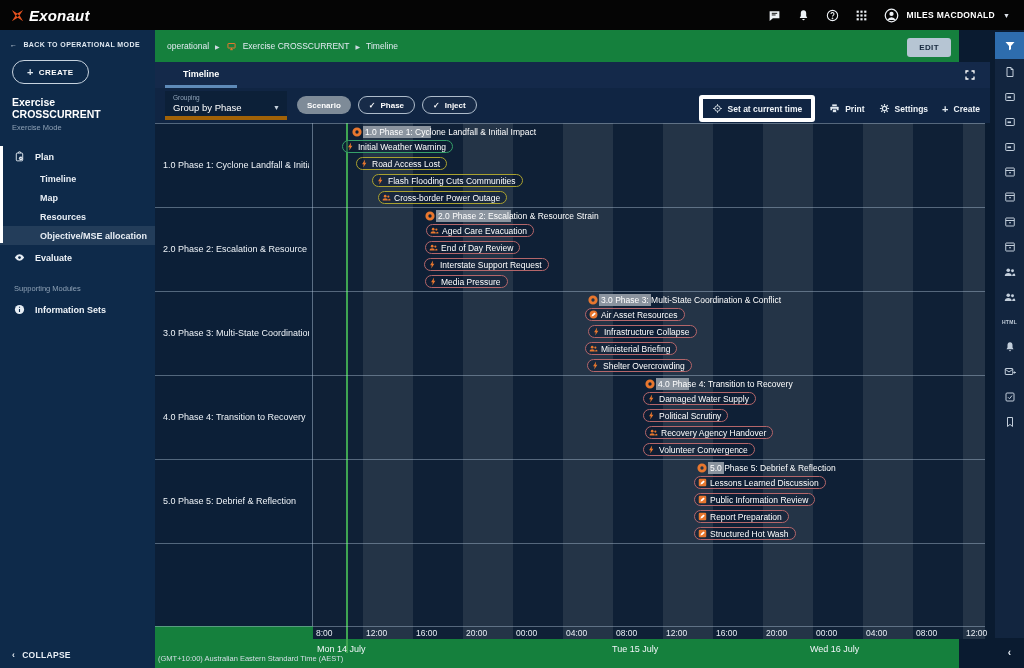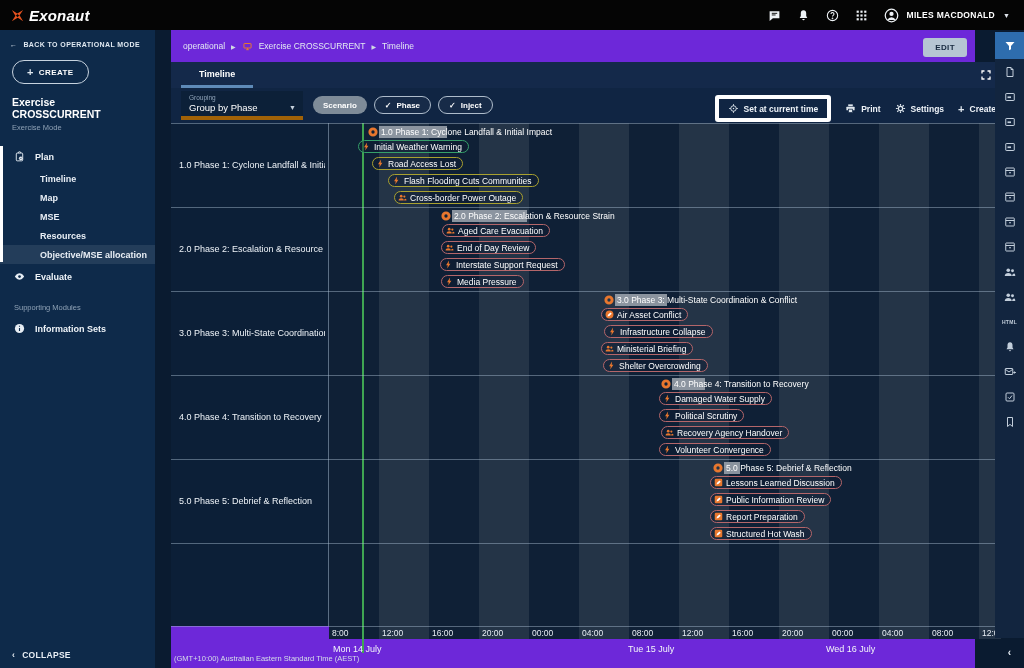--- a/index.html
+++ b/index.html
@@ -35,21 +35,21 @@
   #plan-group { position:relative; }
   #plan-group::before { content:""; position:absolute; left:0; top:2px; bottom:2px; width:3px; background:#ffffff; }
   .sub-item { height:19px; padding-left:40px; display:flex; align-items:center;
     font-size:9px; font-weight:bold; color:#e8eef5; cursor:pointer; }
   .sub-item.hl { background:rgba(255,255,255,.09); }
   .section-label { margin:14px 0 4px 14px; font-size:7.5px; color:#8fa2b6; }
   #collapse { position:absolute; left:12px; bottom:8px; display:flex; align-items:center; gap:7px;
     font-size:8.5px; font-weight:bold; color:#e8eef5; letter-spacing:.3px; cursor:pointer; }
 
   
-  #main { position:absolute; left:155px; top:30px; width:804px; height:638px; background:#6d28d9;margin-left:16px; }
+  #main { position:absolute; left:155px; top:30px; width:804px; height:638px; background:#15803d; }
 
   #crumb-row { position:absolute; left:0; top:0; width:869px; height:32px; display:flex;
     align-items:center; padding-left:12px; gap:6px; }
   .crumb { font-size:8.5px; color:#e3eaf2; cursor:pointer; white-space:nowrap; }
   .crumb-sep { font-size:6px; color:#cfd9e3; }
   .crumb-ic { width:11px; height:9px; }
   #edit-btn { position:absolute; right:8px; top:8px; background:#b6c5d3; color:#15273d;
     font-size:8px; font-weight:bold; padding:5px 12px; border-radius:3px; letter-spacing:.4px; cursor:pointer; }
 
   #tabstrip { position:absolute; left:0; top:32px; width:835px; height:26px; background:#14294a; }
@@ -193,21 +193,20 @@
               <path d="M9 4.5a3 3 0 016 0"></path>
               <circle cx="15" cy="16" r="4.2" fill="currentColor" stroke="none"></circle>
               <path d="M13.3 16l1.3 1.3 2.2-2.6" stroke="#0e2a4a" stroke-width="1.4"></path>
             </svg>
           </span>
         <span>Plan</span>
       </div>
       <div id="plan-children">
           <div class="sub-item">Timeline</div>
           <div class="sub-item">Map</div>
-          <div class="sub-item">MSE</div>
           <div class="sub-item">Resources</div>
           <div class="sub-item hl">Objective/MSE allocation</div>
         </div>
     </div>
     <div class="nav-item">
       <span class="nav-ic icon">
           <svg viewBox="0 0 24 24" fill="currentColor">
             <path d="M12 5C6 5 2 12 2 12s4 7 10 7 10-7 10-7-4-7-10-7z"></path>
             <circle cx="12" cy="12" r="3" fill="#0e2a4a"></circle>
           </svg>
@@ -426,21 +425,21 @@
         </span>
         <span class="ph-lb">3.0 Phase 3: Multi-State Coordination &amp; Conflict</span>
       </div>
       <div class="inject" style="left: 430px; top: 185px; border-color: rgb(180, 102, 106);">
         <span class="ic icon">
           <svg viewBox="0 0 24 24">
             <circle cx="12" cy="12" r="10.5" fill="#e8772e"></circle>
             <path d="M6.5 17.5l1.5-5 6.5-6 3.5 3.5-6.5 6z" fill="#fff"></path>
           </svg>
         </span>
-        <span>Air Asset Conflict</span>
+        <span>Air Asset Resources</span>
       </div>
       <div class="inject" style="left: 433px; top: 202px; border-color: rgb(180, 102, 106);">
         <span class="ic icon">
           <svg viewBox="0 0 24 24">
             <path fill="#e8772e" d="M13.5 1.5 5.5 14h4.5l-1.5 8.5L17 10h-4.5z"></path>
           </svg>
         </span>
         <span>Infrastructure Collapse</span>
       </div>
       <div class="inject" style="left: 430px; top: 219px; border-color: rgb(180, 102, 106);">

